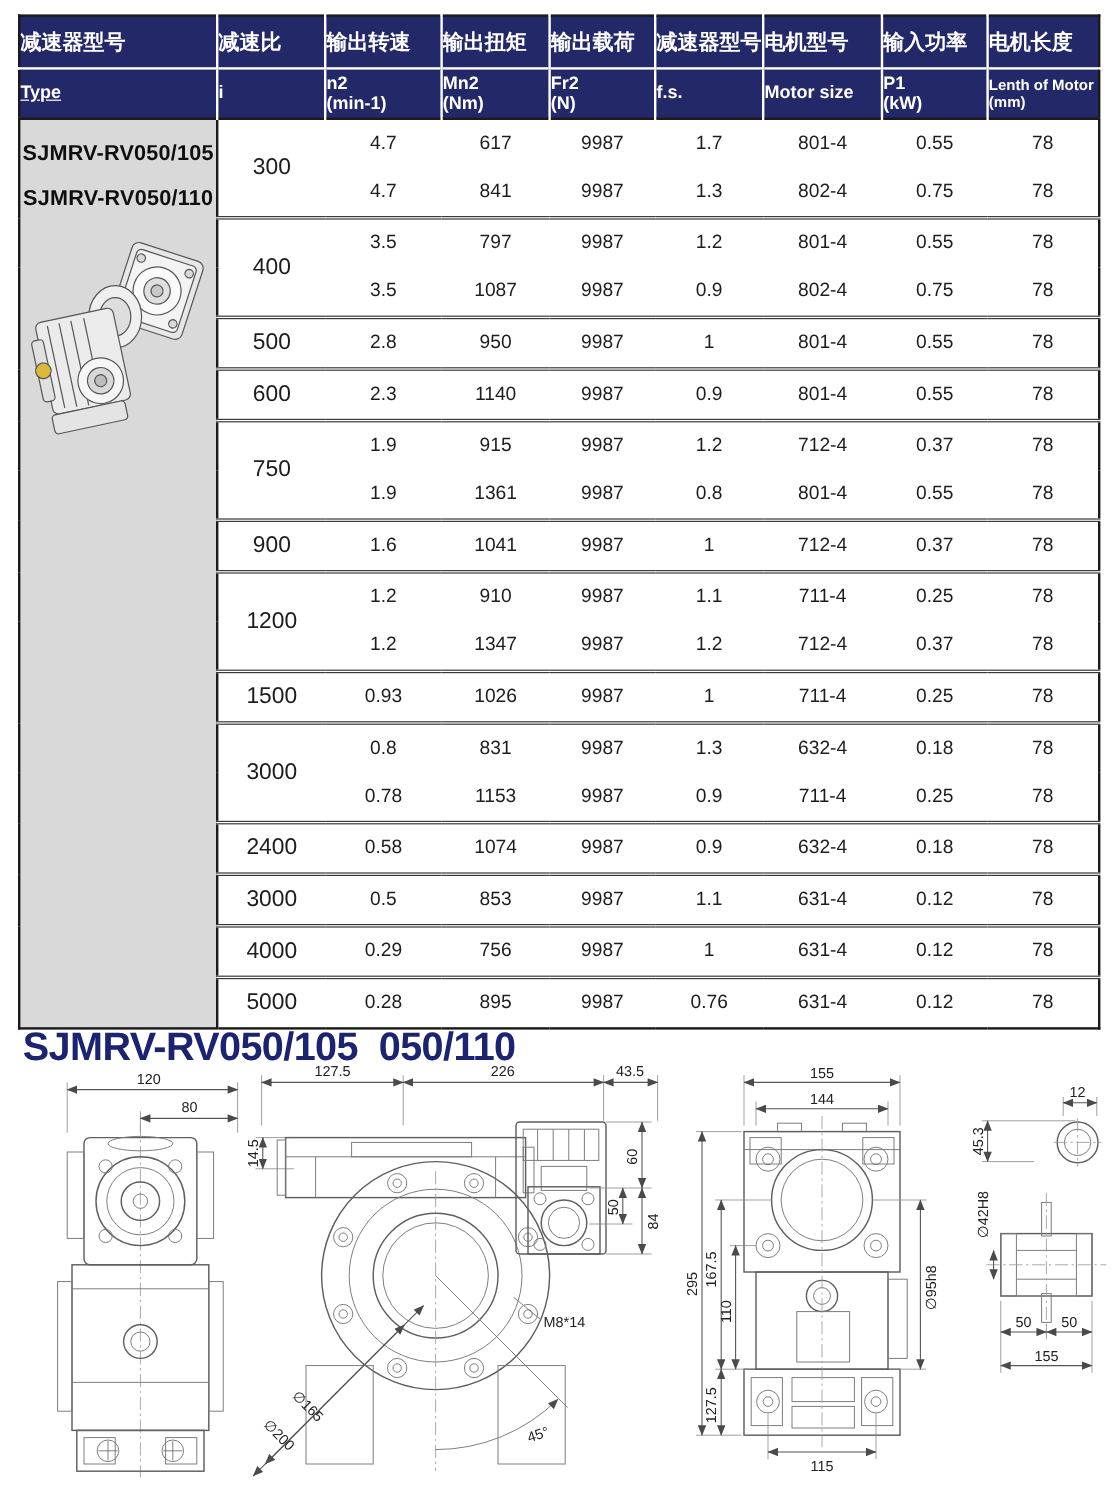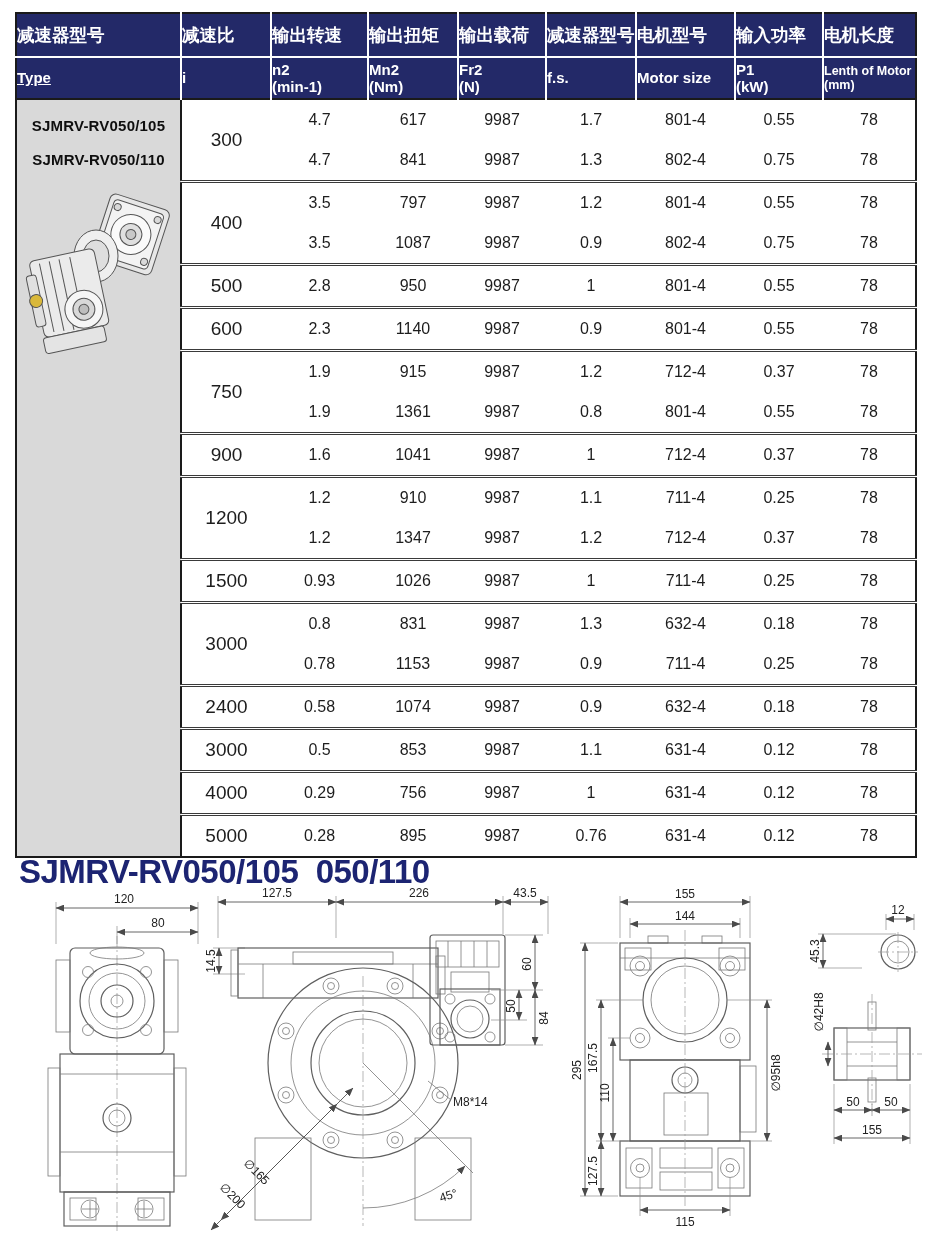--- a/index.html
+++ b/index.html
@@ -16,21 +16,21 @@
   #head-en td{font-size:15px;height:40px;line-height:1.15;border-left:2px solid #fff;border-top:2px solid #fff;}
   #head-en td:first-child{border-left:none;text-decoration:underline;}
   #head-en td:last-child{font-size:12.5px;}
   .spec-table thead{border-bottom:2px solid #1a1a1a;}
   .spec-table tbody td{height:40px;padding:0;text-align:center;vertical-align:middle;
               font-size:16px;color:#1d1d1d;background:#fff;}
   .spec-table tbody tr.group-start td{border-top:3px double #3a3a3a;}
   .spec-table tbody td.i-cell{font-size:19px;}
   .spec-table tbody td.type-cell{background:var(--type-cell-gray,#d9d9d9);
               border-right:2px solid #1a1a1a;vertical-align:top;}
-  .model-name{font-weight:bold;font-size:15px;color:#0e0e0e;text-align:center;padding-top:17px;
+  .model-name{font-weight:bold;font-size:18px;color:#0e0e0e;text-align:center;padding-top:17px;
               letter-spacing:.2px;}
   .product-img{display:block;margin:14px auto 0;}
 
   
   .title{position:absolute;left:4px;top:838px;margin:15px;font-size:33px;font-weight:bold;
          color:var(--title-navy,#1c2472);white-space:pre;letter-spacing:-.5px;}
 
   
   .drw{position:absolute;overflow:visible;}
   .out{stroke:#5f5f5f;fill:none;stroke-width:1.2;}

